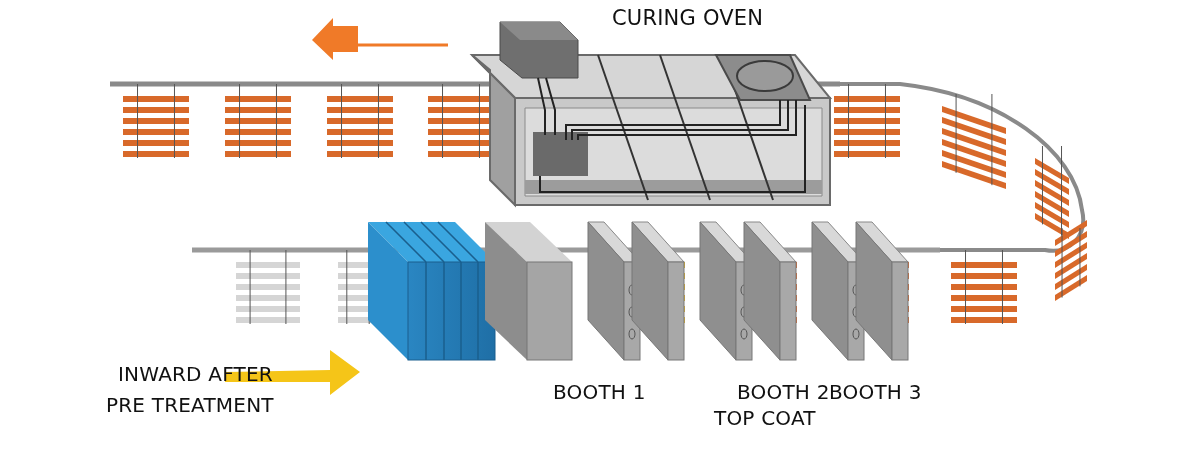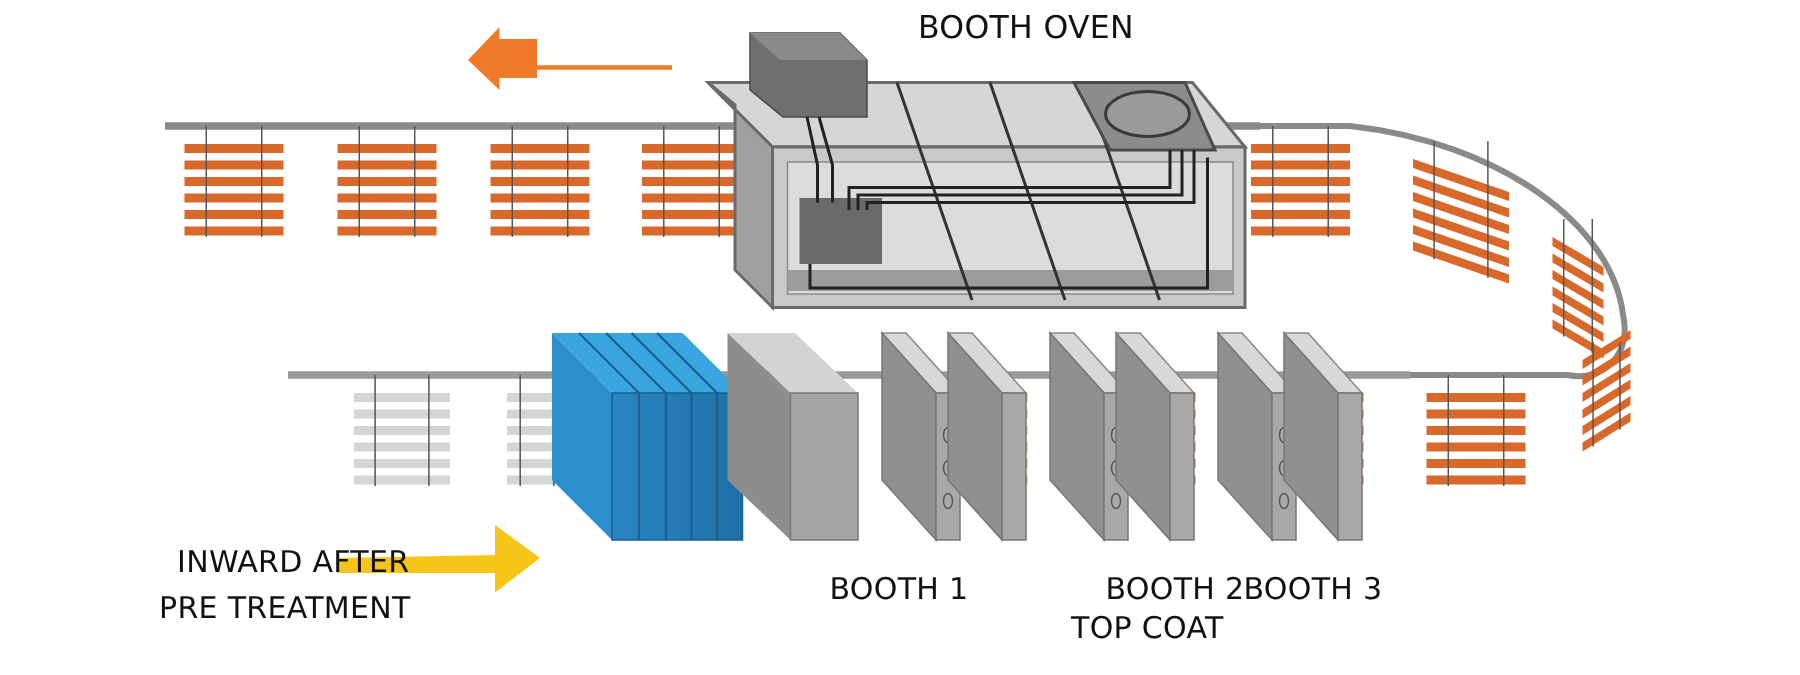--- a/index.html
+++ b/index.html
@@ -271,21 +271,21 @@
             <rect x="892" y="262" width="16" height="98" fill="#a8a8a8" stroke="#777" stroke-width="1"></rect>
           </g>
         </g>
       </g>
 
     <g>
       <polygon points="225,372 330,370 330,350 360,372 330,395 330,382 225,382" fill="#f5c518"></polygon>
     </g>
   </svg>
 
-  <div class="lbl" style="left:612px;top:6px;font-size:21px;">BOOTH OVEN</div>
+  <div class="lbl" style="left:612px;top:6px;font-size:21px;">CURING OVEN</div>
   <div class="lbl" style="left:118px;top:362px;text-align:right;">INWARD AFTER</div>
   <div class="lbl" style="left:106px;top:393px;">PRE TREATMENT</div>
 
   <div class="lbl" style="left:553px;top:380px;">BOOTH 1</div>
   <div class="lbl" style="left:727px;top:380px;margin-left:10px;">BOOTH 2</div>
   <div class="lbl" style="left:714px;top:406px;">TOP COAT</div>
   <div class="lbl" style="left:829px;top:380px;">BOOTH 3</div>
 </div>
 
 </body></html>

